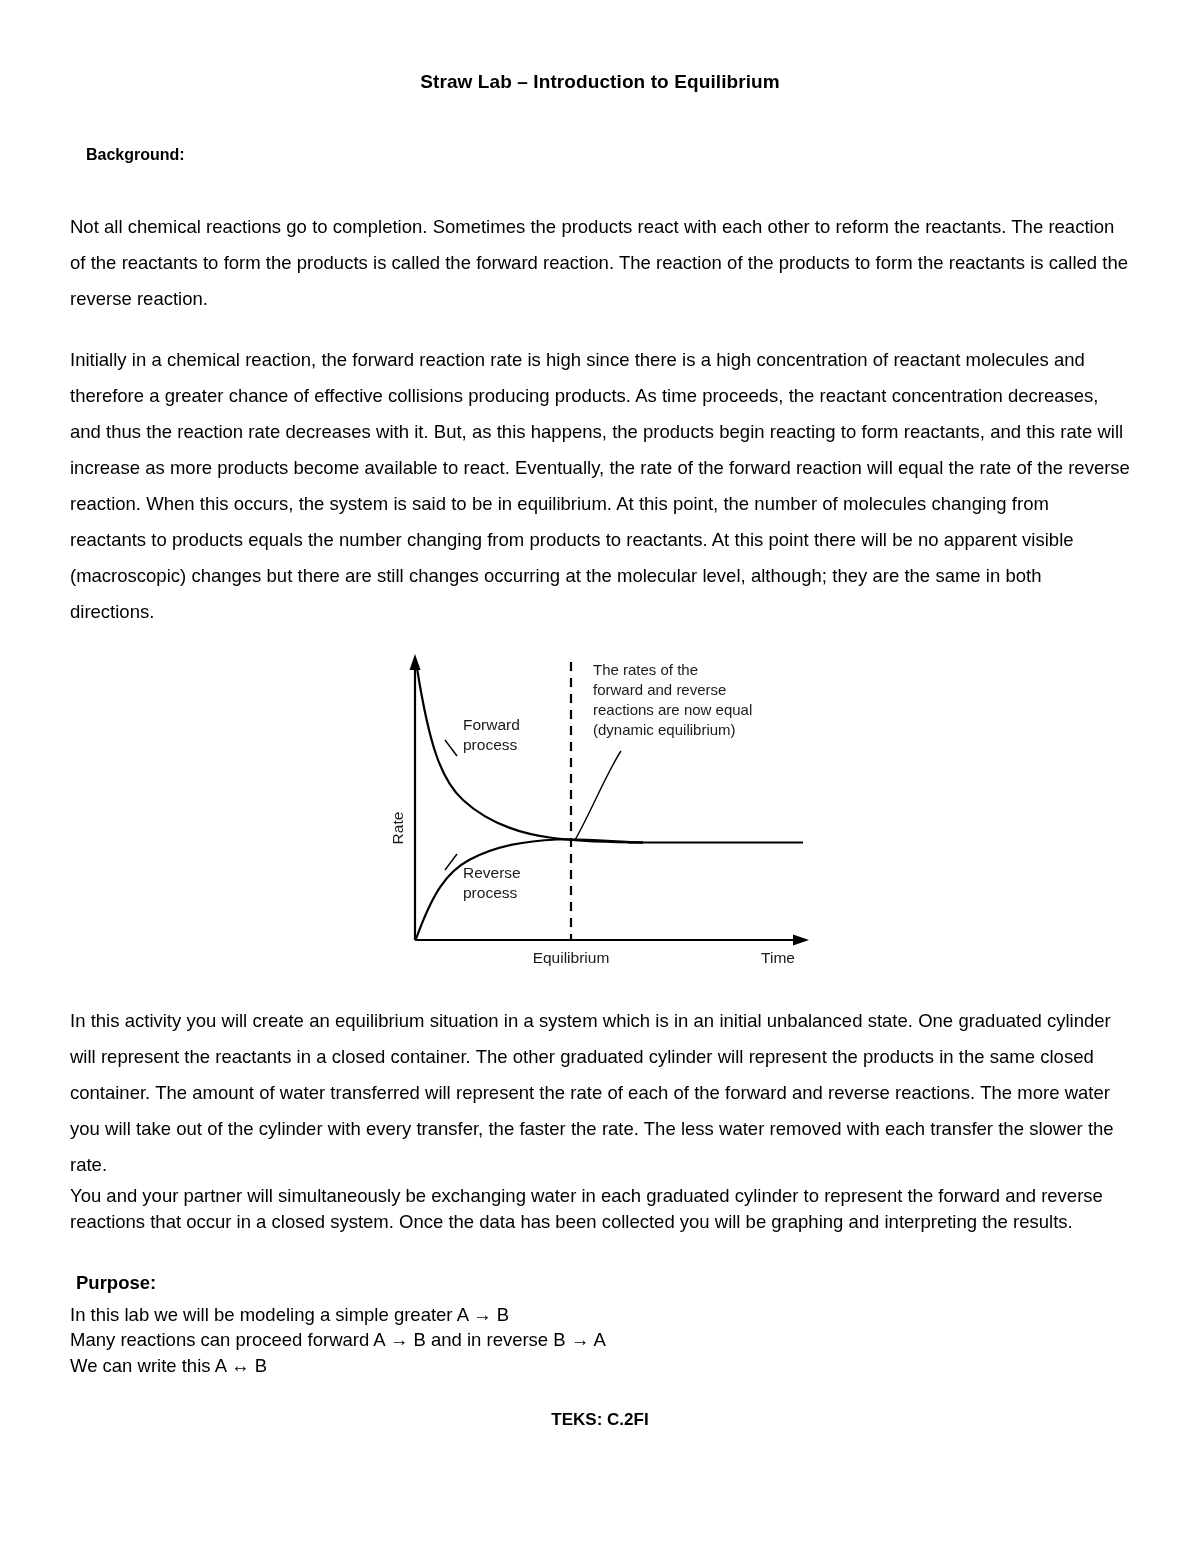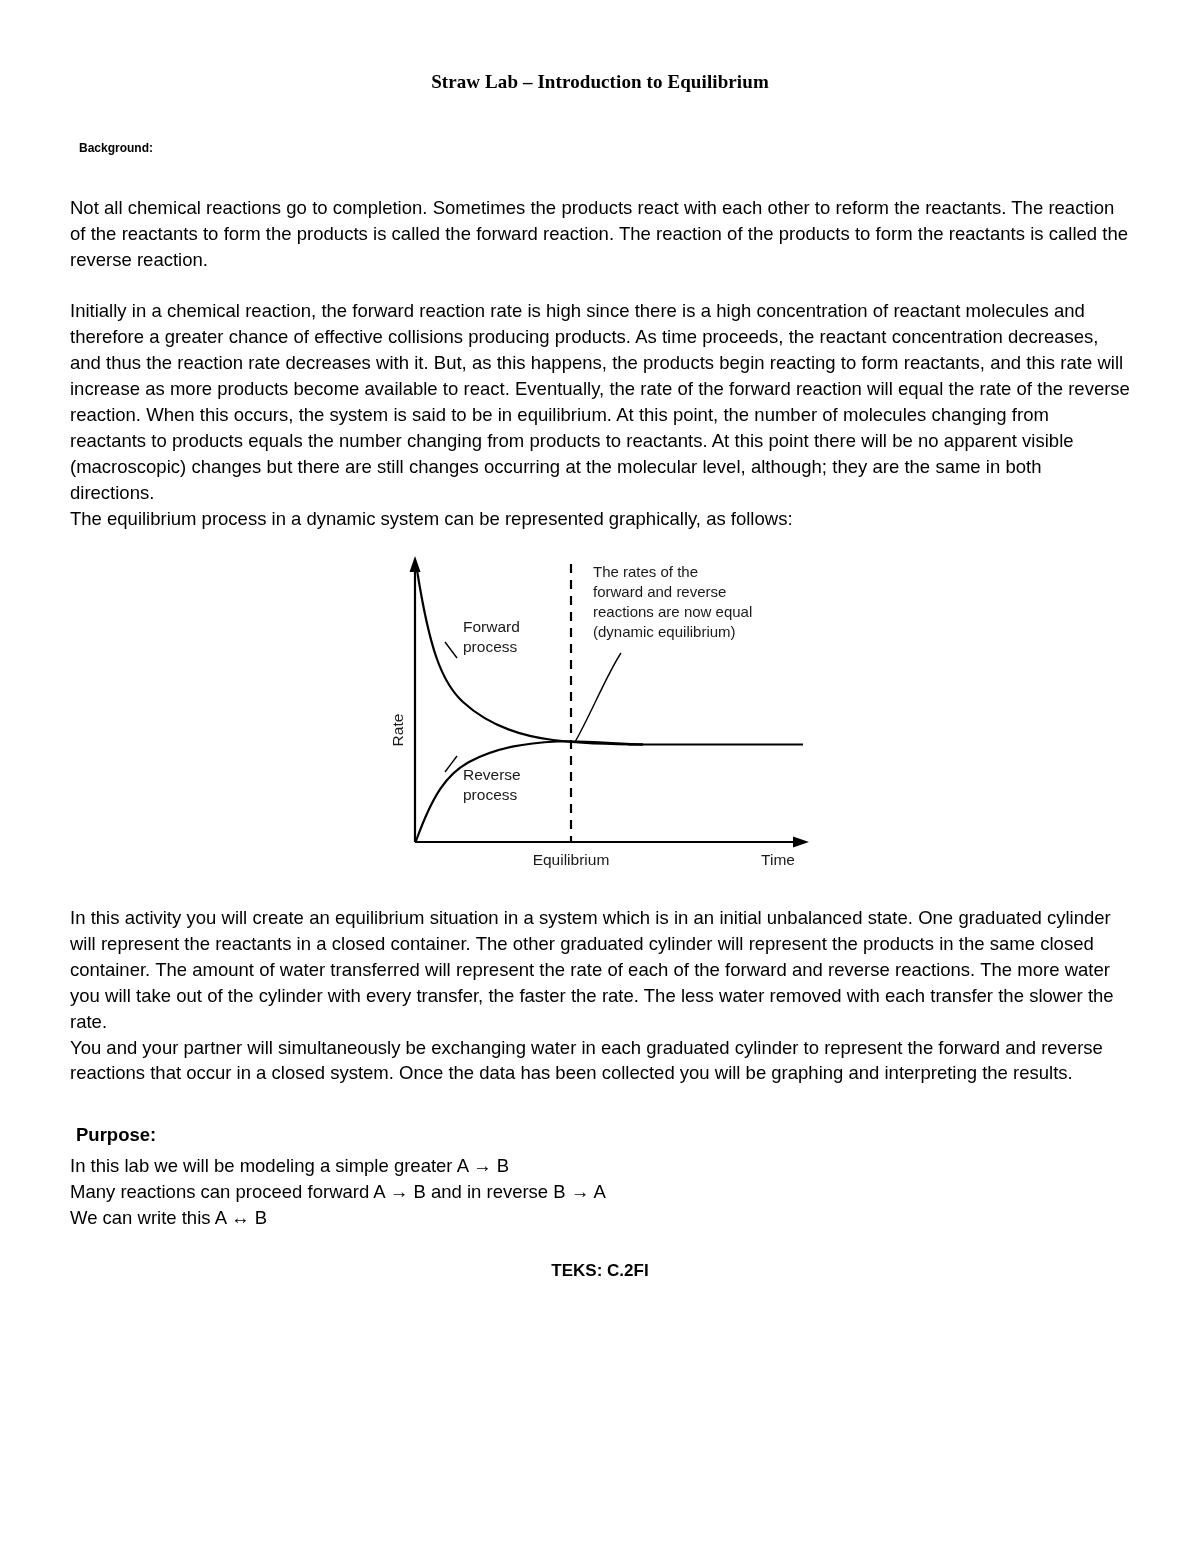--- a/index.html
+++ b/index.html
@@ -27,32 +27,31 @@
     width: 1060px;
   }
   .doc-title {
     text-align: center;
     font-weight: bold;
     font-size: 19px;
     line-height: 24px;
     margin: 0;
     padding-top: 70px;
     letter-spacing: 0.1px;
-    font-family: Liberation Serif, serif;
   }
   .section-heading {
     font-weight: bold;
-    font-size: 12px;
+    font-size: 16px;
     line-height: 26px;
-    margin: 9px;
+    margin: 16px;
     padding-top: 32px;
   }
   .para {
     font-size: 18.5px;
-    line-height: 26px;
+    line-height: 36px;
     margin: 0;
     padding-top: 25px;
     text-align: left;
     word-spacing: 0.1px;
   }
   .line {
     font-size: 18.5px;
     line-height: 25.6px;
     margin: 0;
   }
@@ -131,21 +130,20 @@
   <div class="content">
 
     <h1 class="doc-title">Straw Lab – Introduction to Equilibrium</h1>
 
     <h2 class="section-heading">Background:</h2>
 
     <p class="para">Not all chemical reactions go to completion.  Sometimes the products react with each other to reform the reactants. The reaction of the reactants to form the products is called the forward reaction. The reaction of the products to form the reactants is called the reverse reaction.</p>
 
     <p class="para">Initially in a chemical reaction, the forward reaction rate is high since there is a high concentration of reactant molecules and therefore a greater chance of effective collisions producing products.  As time proceeds, the reactant concentration decreases, and thus the reaction rate decreases with it.  But, as this happens, the products begin reacting to form reactants, and this rate will increase as more products become available to react.   Eventually, the rate of the forward reaction will equal the rate of the reverse reaction. When this occurs, the system is said to be in equilibrium. At this point, the number of molecules changing from reactants to products equals the number changing from products to reactants. At this point there will be no apparent visible (macroscopic) changes but there are still changes occurring at the molecular level, although; they are the same in both directions.</p>
 
-    <p class="line">The equilibrium process in a dynamic system can be represented graphically, as follows:</p>
 
     <div class="figure-wrap">
       <div class="figure">
         <svg class="fig-svg" width="470" height="320" viewBox="0 0 470 320" xmlns="http://www.w3.org/2000/svg">
 
           <g>
             <line class="axis-line" x1="30" y1="18" x2="30" y2="292"></line>
             <polygon points="30,6 24.5,22 35.5,22" fill="#000"></polygon>
           </g>
 

